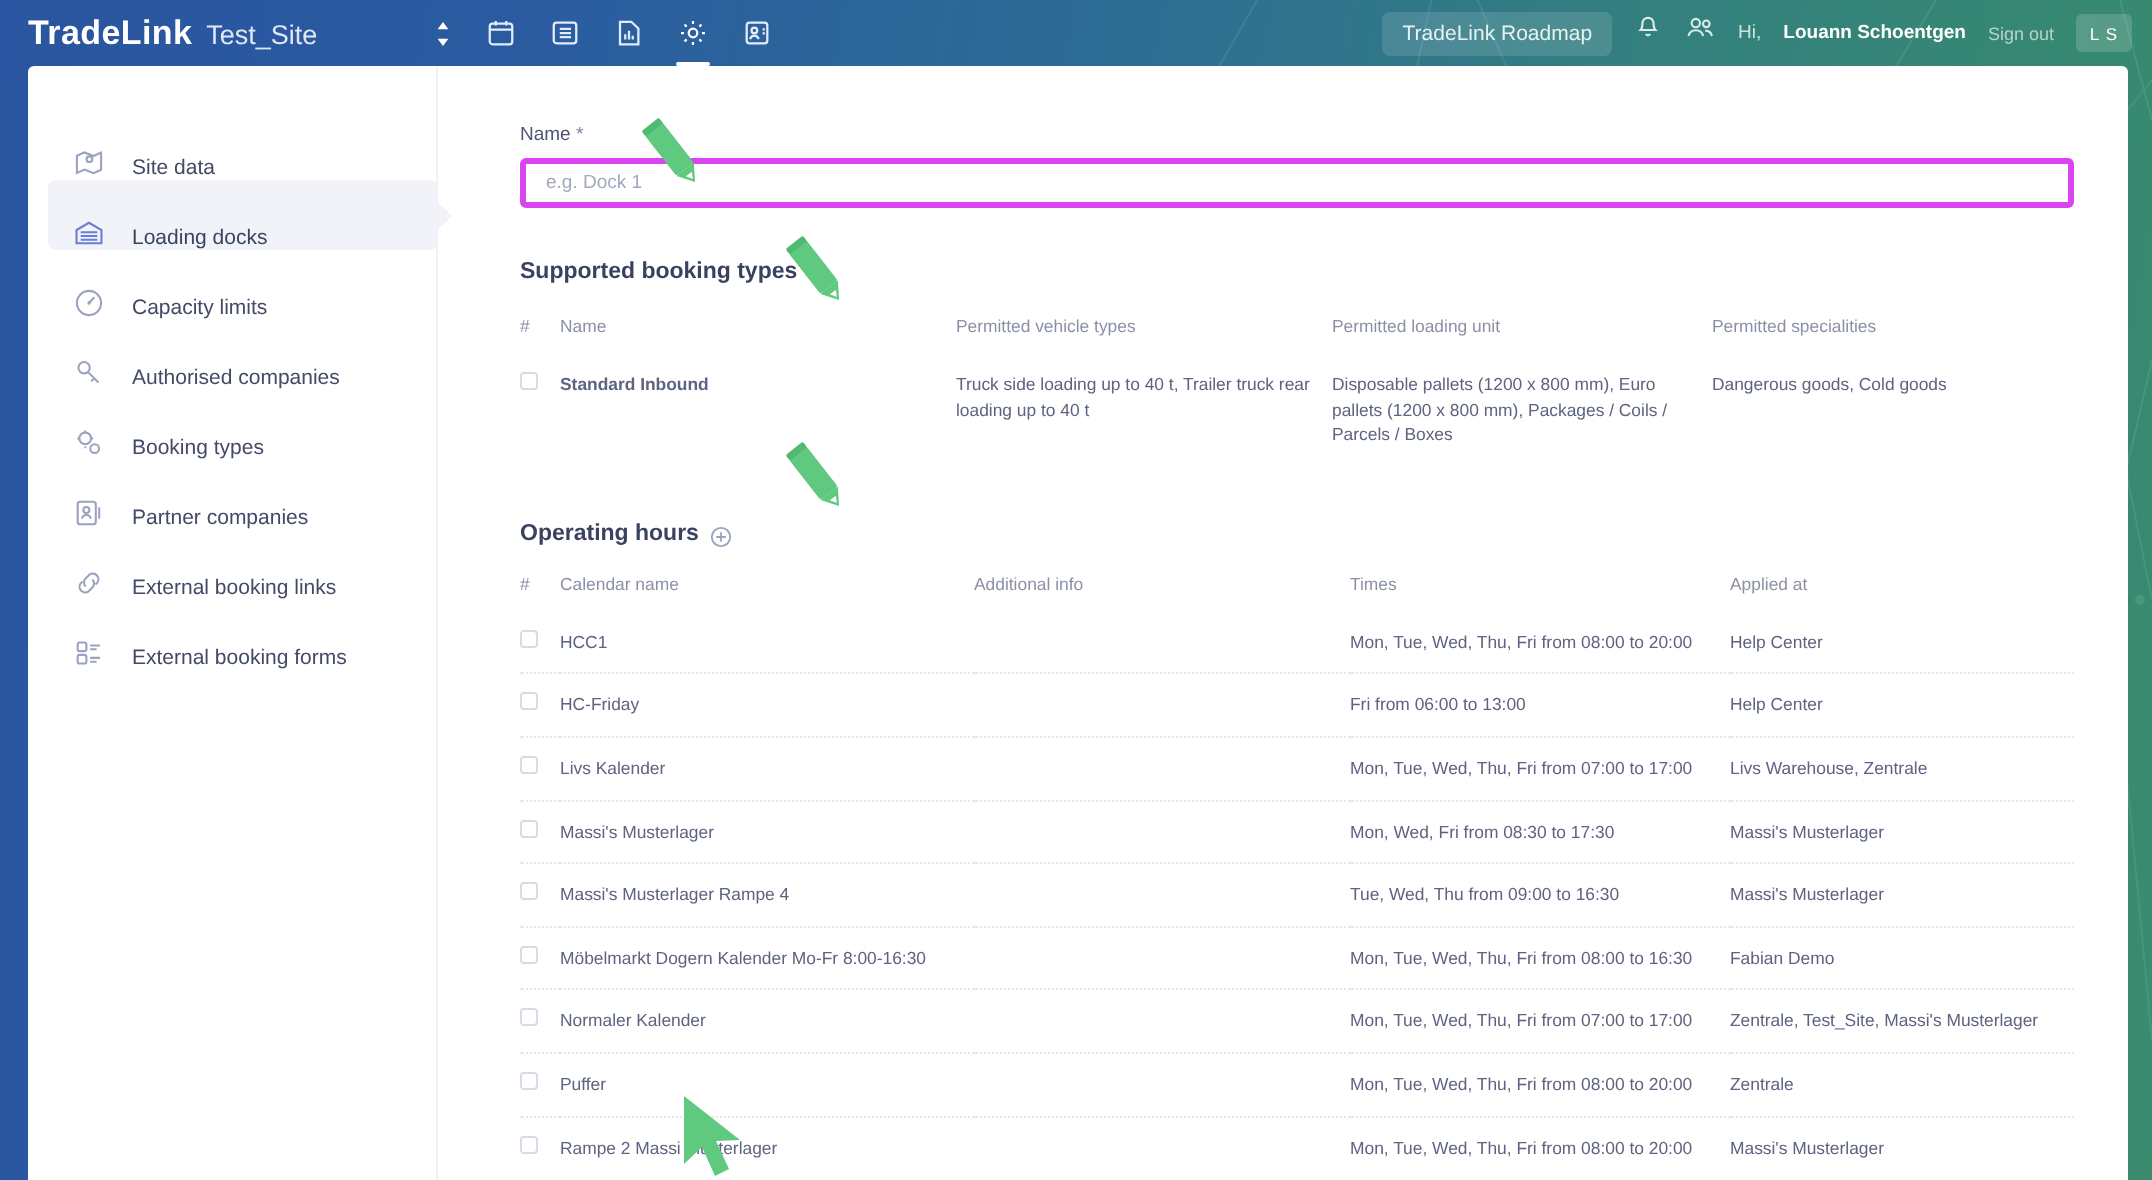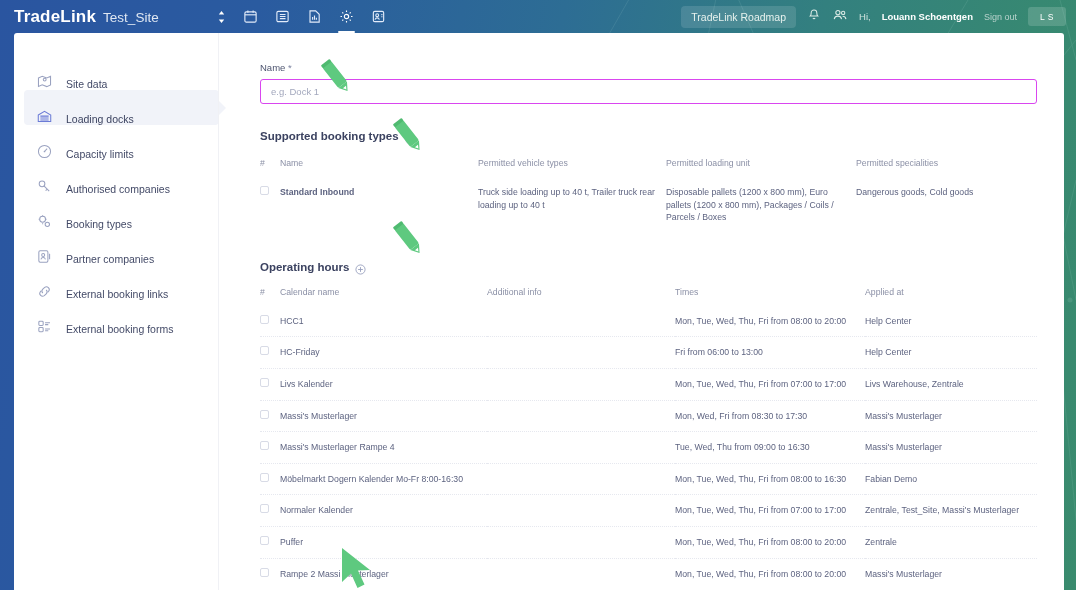--- a/index.html
+++ b/index.html
@@ -39,21 +39,21 @@
   .top-right { margin-left: auto; display: flex; align-items: center; gap: 11px; padding-right: 10px; }
   .roadmap-btn {
     background: rgba(255,255,255,.13); color: #e7f2ee; font-size: 10.5px;
     padding: 5px 10px; border-radius: 4px; border: none; cursor: pointer;
     white-space: nowrap;
   }
   .hi-txt { color: #cfe3dd; font-size: 9.5px; }
   .hi-name { color: #fff; font-size: 9.5px; font-weight: 700; }
   .signout { color: #b9d3cd; font-size: 9px; cursor: pointer; }
   .avatar {
-    width: 38px; height: 19px; border-radius: 3px; background: rgba(255,255,255,.16);
+    width: 28px; height: 19px; border-radius: 3px; background: rgba(255,255,255,.16);
     color: #fff; font-size: 8.5px; display: flex; align-items: center; justify-content: center;
     letter-spacing: .6px; cursor: pointer;
   }
 
   
   .card {
     position: absolute; top: 33px; left: 14px; width: 1050px; bottom: 0;
     background: #fff; border-radius: 3px 3px 0 0; display: flex; overflow: hidden;
   }
 
@@ -75,21 +75,21 @@
     border: 7px solid transparent; border-left-color: #f1f3f9; border-right: 0;
   }
   .side-ic { width: 18px; height: 18px; display: flex; align-items: center; justify-content: center; flex: 0 0 18px; }
 
   
   .content { flex: 1; padding: 29px 27px 0 41px; position: relative; overflow: hidden; }
 
   .field-label { font-size: 9.5px; color: #4e5570; margin-bottom: 6px; }
   .req { color: #7c83a0; }
   .text-input {
-    width: 100%; height: 25px; border: 1px solid #d946ef; border-radius: 3px;
+    width: 100%; height: 25px; border: 3px solid #d946ef; border-radius: 3px;
     padding: 0 10px; font-size: 9.5px; color: #9aa0b6;
     font-family: "Liberation Sans", sans-serif; outline: none; background: #fff;
   }
   .text-input::placeholder { color: #a3a8bd; }
 
   .sec-title-row { display: flex; align-items: center; gap: 6px; }
   .sec-title { font-size: 11.5px; color: #3b4260; font-weight: 700; }
   .plus-ic { width: 11px; height: 11px; cursor: pointer; }
 
   table.tbl { width: 100%; border-collapse: collapse; table-layout: fixed; }

